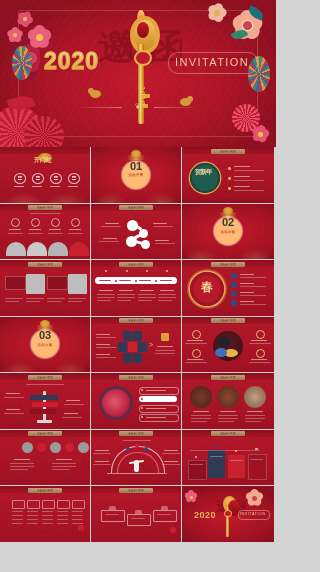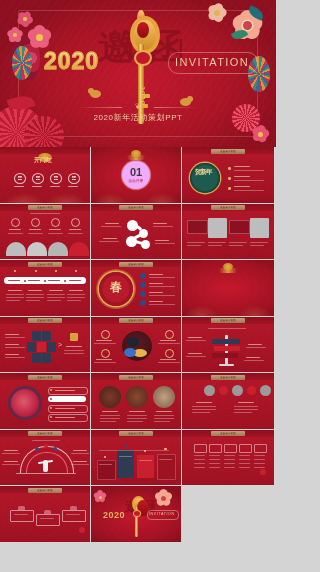--- a/index.html
+++ b/index.html
@@ -104,23 +104,23 @@
     background:linear-gradient(180deg,#c4a07a,#9c7a55);}
   .hdr span{display:block;font-size:2.4px;line-height:5px;text-align:center;
     color:#5a2018;letter-spacing:.2px;overflow:hidden;white-space:nowrap;}
   .sl-bot{position:absolute;left:0;right:0;bottom:0;height:5px;
     background:linear-gradient(0deg,#8d101e,rgba(141,16,30,0));}
 
   
   .sec{position:absolute;inset:0;
     background:radial-gradient(ellipse 70px 34px at 50% 50%, #c5182b, #a11222 75%, #8b0f1c);}
   .sec-circle{position:absolute;left:50%;top:50%;transform:translate(-50%,-50%);
-    width:28px;height:28px;border-radius:50%;background:#f0abfc;
+    width:28px;height:28px;border-radius:50%;background:#fdba74;
     box-shadow:0 0 0 1.2px rgba(255,255,255,.35);
-    display:flex;flex-direction:column;align-items:center;justify-content:center;}
+    display:flex;flex-direction:column;align-items:center;}
   .sec-num{font-size:11px;font-weight:bold;color:#3a3a3a;line-height:11px;}
   .sec-lbl{font-size:3.4px;color:#b01828;letter-spacing:.3px;margin-top:1.5px;}
   .sec-knot{position:absolute;left:50%;top:3px;transform:translateX(-50%);
     width:18px;height:11px;}
   .knot-a{position:absolute;left:4px;top:0;width:10px;height:7px;border-radius:50%;
     background:radial-gradient(circle,#e8b24a,#b9771c);}
   .knot-b{position:absolute;left:0;top:5px;width:18px;height:5px;
     background:linear-gradient(90deg,rgba(217,160,60,0),#d9a03c,rgba(217,160,60,0));
     border-radius:3px;}
   .sec-orn{position:absolute;bottom:0;height:10px;width:30px;opacity:.55;
@@ -262,21 +262,20 @@
     <div class="rat" style="left:178px;top:96px;">
       <em></em>
         <i style="left:9px;"></i>
     </div>
 
     <div class="divider">
       <div class="ln"></div>
       <div class="ln r"></div>
       <div class="orn">❦</div>
     </div>
-    <div class="subtitle">2020新年活动策划PPT</div>
   </div>
 
   <div class="grid">
 
     <div class="cell">
       <div class="sl"></div>
         <div class="sl-tex"></div>
         <div class="sl-top"></div>
       <div class="knot-a" style="left:38px;top:6px;width:14px;height:9px;"></div>
       <div class="cntxt" style="left:34px;top:9px;font-size:6px;color:#f6d98f;">开门红</div>
@@ -373,20 +372,34 @@
       <div class="lbl g" style="left:14px;top:19px;width:14px;"></div>
       <div class="lbl d" style="left:10px;top:22.5px;width:20px;"></div>
       <div class="lbl g" style="left:62px;top:19px;width:14px;"></div>
       <div class="lbl d" style="left:62px;top:22.5px;width:20px;"></div>
       <div class="lbl g" style="left:12px;top:34px;width:14px;"></div>
       <div class="lbl d" style="left:8px;top:37.5px;width:20px;"></div>
       <div class="lbl g" style="left:64px;top:36px;width:14px;"></div>
       <div class="lbl d" style="left:64px;top:39.5px;width:20px;"></div>
     </div>
 
+    <div class="cell">
+      <div class="sec"></div>
+        <div class="sl-tex"></div>
+      <div class="sec-knot">
+        <div class="knot-a"></div>
+          <div class="knot-b"></div>
+      </div>
+      <div class="sec-circle">
+        <div class="sec-num">02</div>
+        <div class="sec-lbl">活动对象</div>
+      </div>
+      <div class="sec-orn" style="left:2px;bottom:0;width:34px;"></div>
+      <div class="sec-orn" style="right:2px;bottom:0;width:34px;"></div>
+    </div>
 
     <div class="cell">
       <div class="sl"></div>
         <div class="sl-tex"></div>
         <div class="sl-top"></div>
       <div class="hdr">
           <span>这里输入标题</span>
         </div>
       <div class="box" style="left:5px;top:16px;width:19px;height:12px;background:#8d1020;border:.6px solid rgba(255,255,255,.25);"></div>
       <div class="box greypill" style="left:26px;top:14px;width:19px;height:20px;"></div>
@@ -464,20 +477,24 @@
       <div class="lbl d" style="left:58px;top:44px;width:26px;"></div>
     </div>
 
     <div class="cell">
       <div class="sec"></div>
         <div class="sl-tex"></div>
       <div class="sec-knot">
         <div class="knot-a"></div>
           <div class="knot-b"></div>
       </div>
+      <div class="sec-circle">
+        <div class="sec-num">03</div>
+        <div class="sec-lbl">活动方案</div>
+      </div>
       <div class="sec-orn" style="left:2px;bottom:0;width:34px;"></div>
       <div class="sec-orn" style="right:2px;bottom:0;width:34px;"></div>
     </div>
 
     <div class="cell">
       <div class="sl"></div>
         <div class="sl-tex"></div>
         <div class="sl-top"></div>
       <div class="hdr">
           <span>这里输入标题</span>

